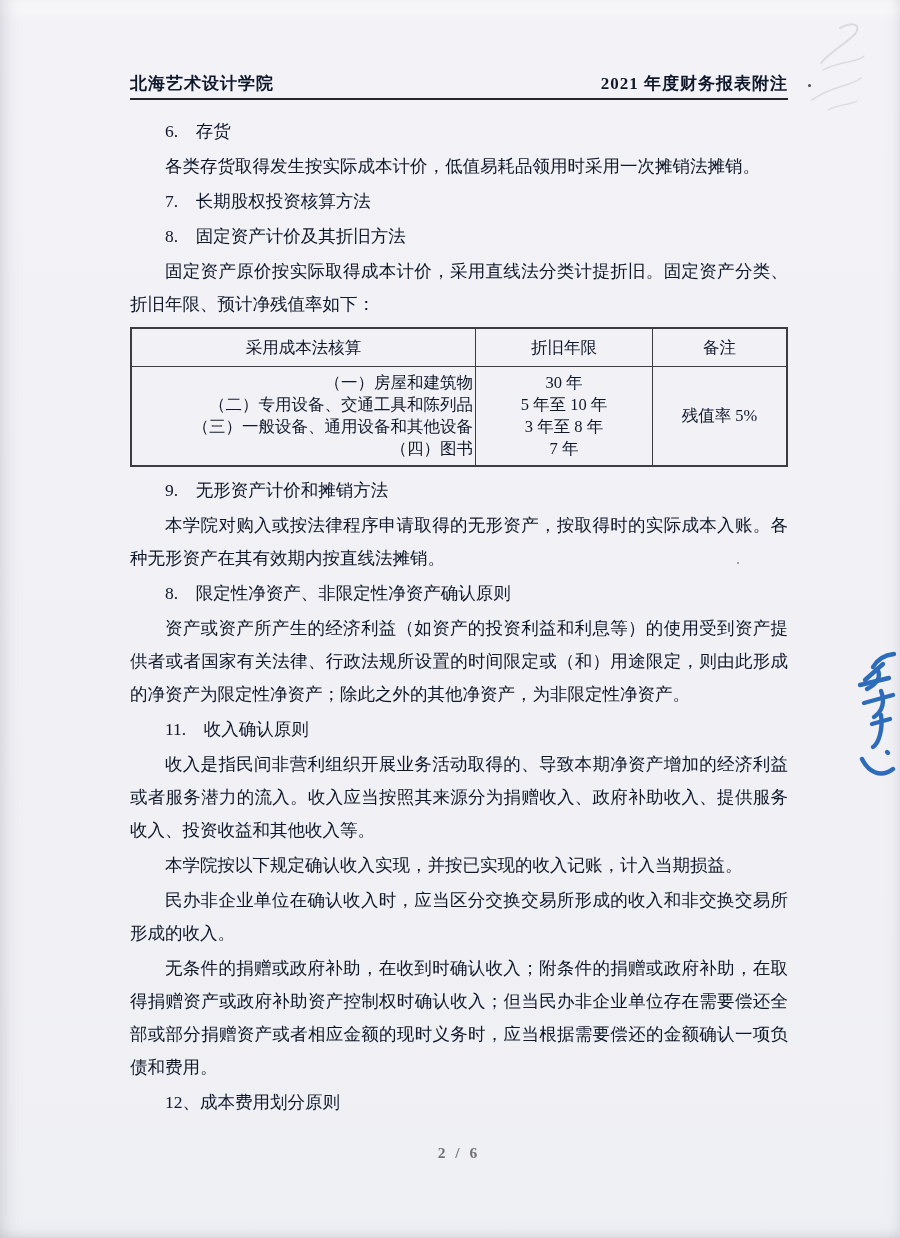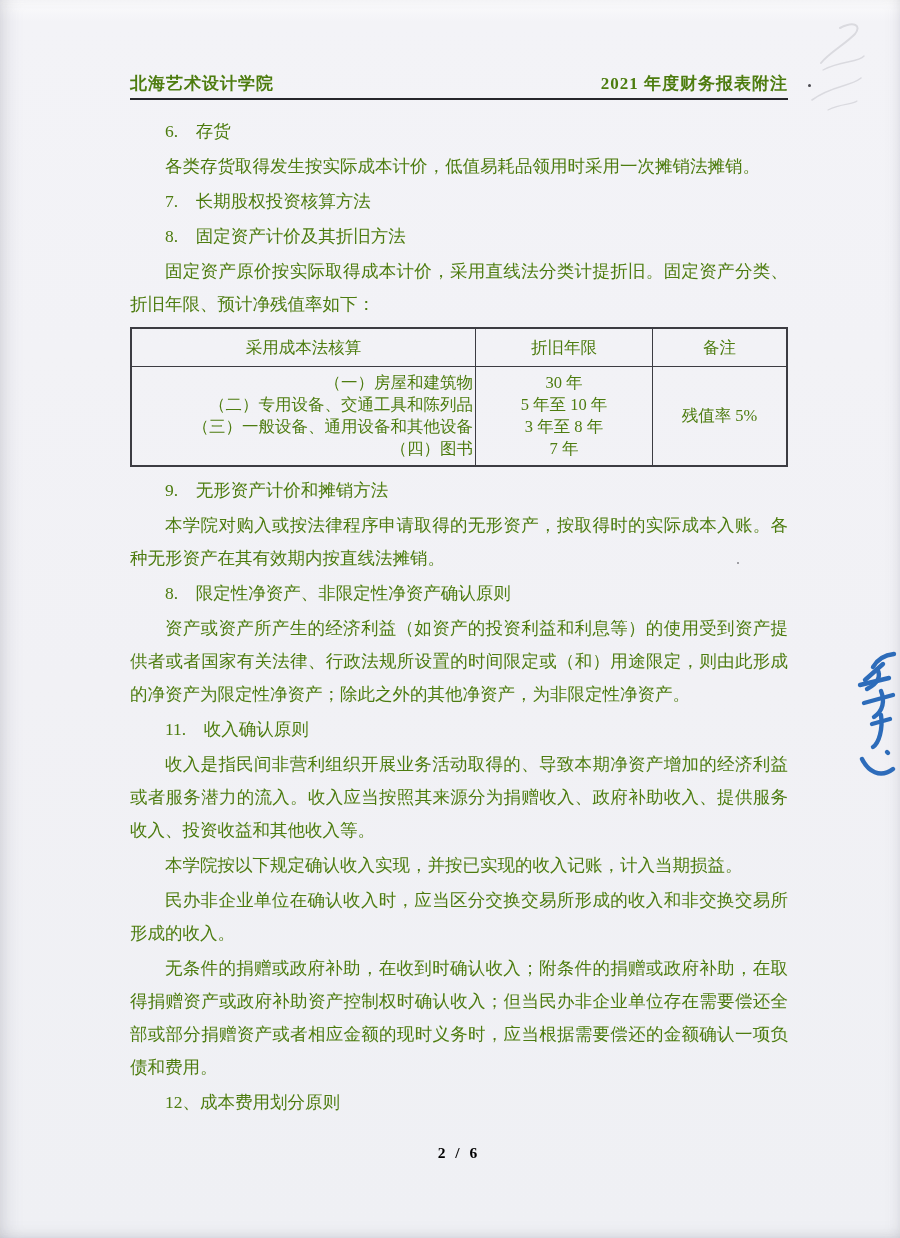--- a/index.html
+++ b/index.html
@@ -11,21 +11,21 @@
   .paper{
     position:absolute;inset:0;
     background:linear-gradient(180deg,#fbfbfc 0px,#f3f3f7 22px,#f1f1f5 55%,#eff0f4 100%);
     box-shadow:
       inset 14px 0 20px -12px rgba(120,120,132,.28),
       inset -7px 0 16px -9px rgba(140,140,152,.30),
       inset 0 -10px 18px -12px rgba(130,130,142,.28),
       inset 0 4px 10px -6px rgba(255,255,255,.9);
   }
   .content{
-    position:absolute;left:130px;top:72px;width:658px;color:#4d7c0f;
+    position:absolute;left:130px;top:72px;width:658px;color:#0f172a;
   }
   .doc-header{
     display:flex;justify-content:space-between;align-items:flex-end;
     border-bottom:2px solid #26262b;padding-bottom:3px;
     font-size:17px;font-weight:700;letter-spacing:1px;white-space:nowrap;
   }
   .blocks{margin-top:15px;font-size:17.5px;line-height:33px;text-align:justify;}
   .block{margin:2px 0;}
   .heading{text-indent:2em;text-align:left;}
   .para{text-indent:2em;}
@@ -35,21 +35,21 @@
     border:2px solid #3c3c42;
   }
   .assets th,.assets td{border:1.5px solid #3c3c42;padding:0;}
   .assets th{font-weight:400;height:37px;}
   .assets td{vertical-align:middle;padding:5px 2px;}
   .assets td.cat div{text-align:right;padding-left:9px;}
   .assets td.life div,.assets td.cat div{height:22px;}
   .assets td.note{text-align:center;}
   .footer{
     position:absolute;left:130px;top:1144px;width:658px;text-align:center;
-    font-size:15.5px;font-weight:700;letter-spacing:3px;color:#000000;
+    font-size:15.5px;font-weight:700;letter-spacing:3px;color:#737373;
   }
   .blue-mark{position:absolute;right:2px;top:650px;width:46px;height:135px;}
   .pencil-smudge{position:absolute;left:782px;top:14px;width:115px;height:115px;opacity:.55;}
   .dot-a{position:absolute;left:808px;top:84px;width:3px;height:3px;border-radius:50%;background:#2d2d32;opacity:.85;}
   .dot-b{position:absolute;left:737px;top:562px;width:2px;height:2px;border-radius:50%;background:#55555c;opacity:.7;}
   .dot-c{position:absolute;left:736px;top:893px;width:2px;height:2px;border-radius:50%;background:#6a6a72;opacity:.5;}
 </style>
 </head>
 <body>
 

